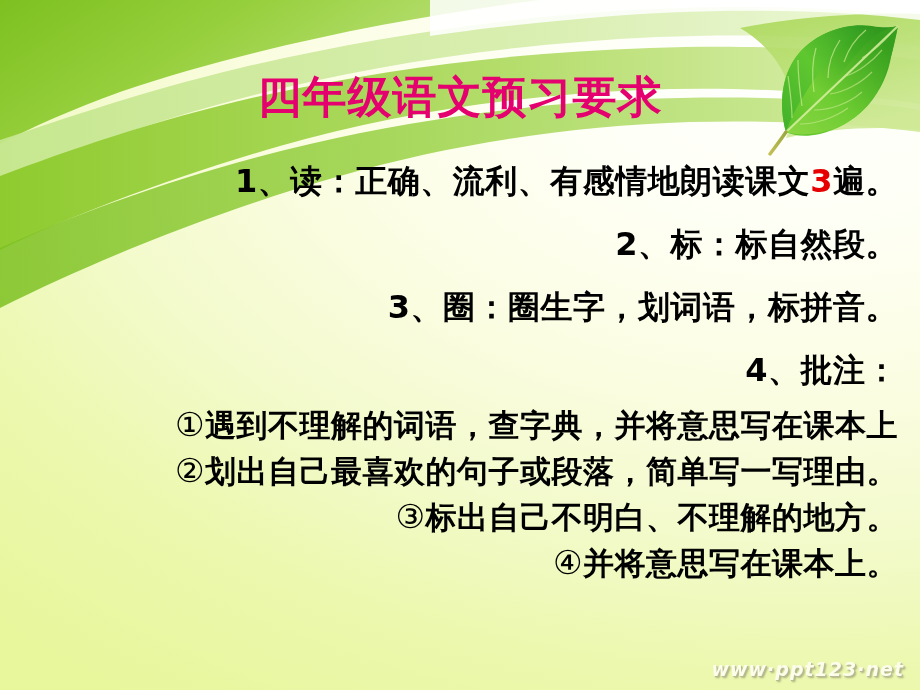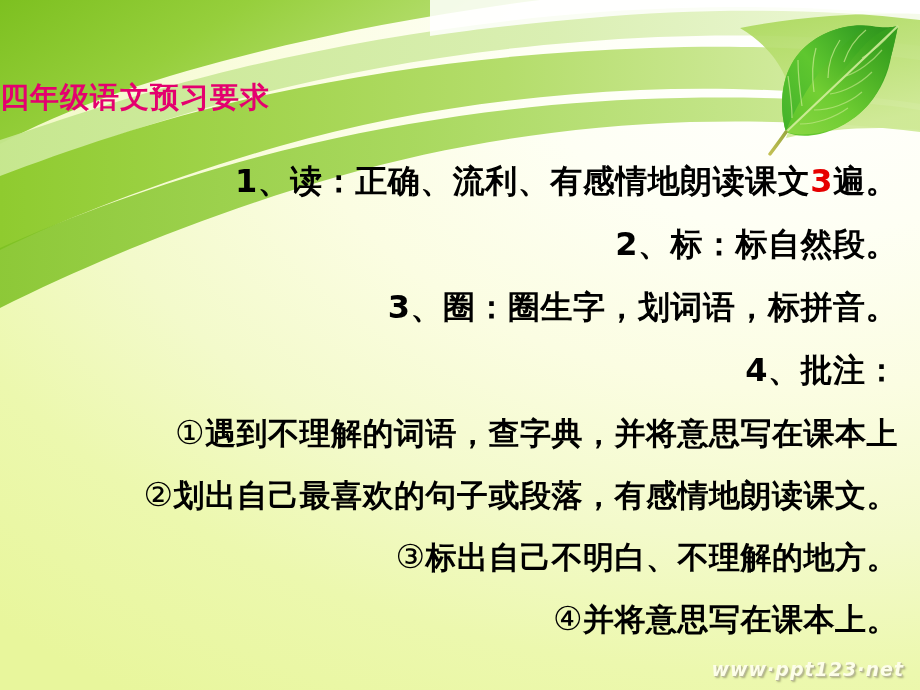--- a/index.html
+++ b/index.html
@@ -38,22 +38,23 @@
     width: 166px;
     height: 142px;
   }
 
   
   .title {
     position: absolute;
     left: 0;
     top: 73px;
     width: 920px;
+    text-align: center;
     color: #e4006f;
-    font-size: 29px;
+    font-size: 44px;
     line-height: 48px;
     font-weight: 700;
     letter-spacing: 1px;
     white-space: nowrap;
     font-family: "DejaVu Serif", "Liberation Serif", serif;
   }
 
   
   .body-block {
     position: absolute;
@@ -67,21 +68,21 @@
     font-weight: 700;
     white-space: nowrap;
   }
   .line.lead {
     font-size: 32px;
     line-height: 63px;
     letter-spacing: 0.5px;
   }
   .line.sub {
     font-size: 31px;
-    line-height: 62px;
+    line-height: 46px;
     letter-spacing: 0.5px;
   }
   .num {
     font-family: "DejaVu Sans", "Liberation Sans", sans-serif;
   }
   .hl-red {
     color: #e60000;
   }
   .circ {
     font-size: 33px;
@@ -243,21 +244,21 @@
 
     <div class="line lead">
       <span class="num">4、</span><span>批注</span><span>：</span>
     </div>
 
     <div class="line sub">
       <span class="circ">①</span><span>遇到不理解的词语，查字典，并将意思写在课本上</span>
     </div>
 
     <div class="line sub">
-      <span class="circ">②</span><span>划出自己最喜欢的句子或段落，有感情地朗读课文。</span>
+      <span class="circ">②</span><span>划出自己最喜欢的句子或段落，简单写一写理由。</span>
     </div>
 
     <div class="line sub">
       <span class="circ">③</span><span>标出自己不明白、不理解的地方。</span>
     </div>
 
     <div class="line sub">
       <span class="circ">④</span><span>并将意思写在课本上。</span>
     </div>
 

